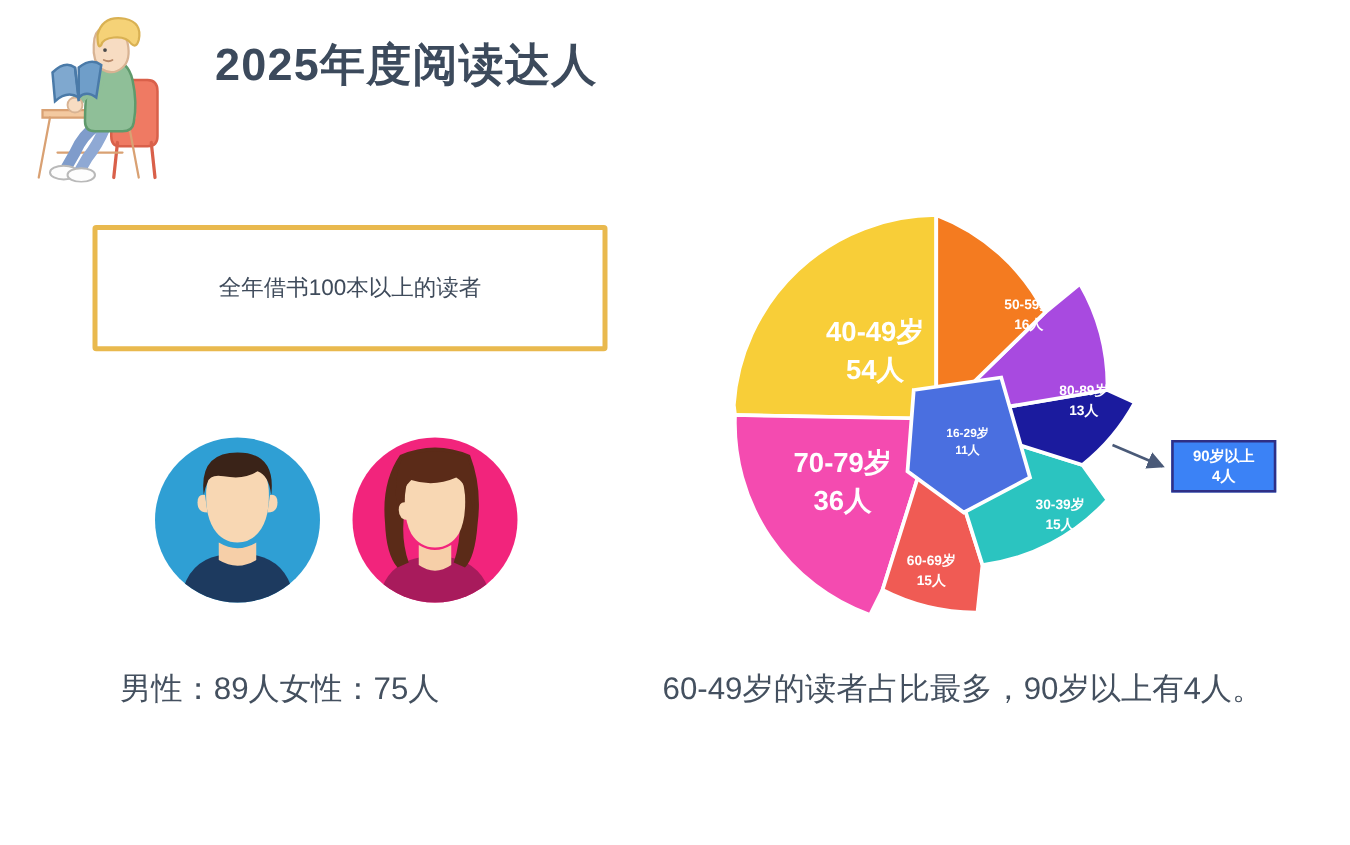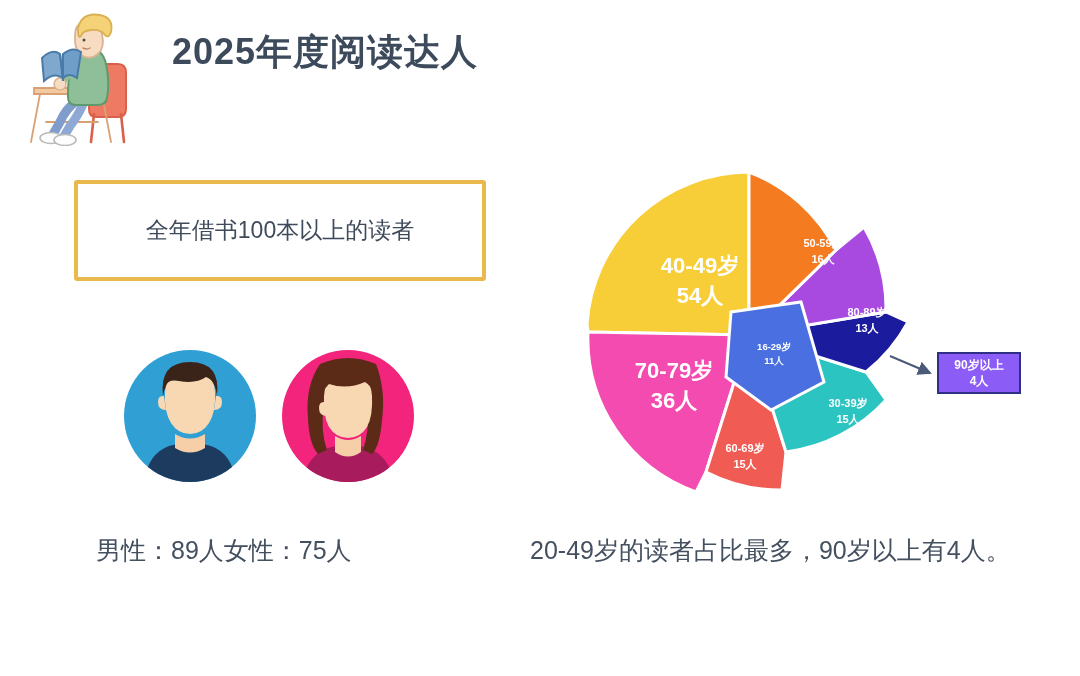--- a/index.html
+++ b/index.html
@@ -53,21 +53,21 @@
     border: 4px solid #e9b94e;
     border-radius: 3px;
     background: #ffffff;
     box-sizing: border-box;
     display: flex;
     flex-direction: column;
     align-items: center;
     justify-content: center;
   }
   .summary-line {
-    font-size: 23px;
+    font-size: 18px;
     line-height: 1.42;
     color: #3f4b5b;
     white-space: nowrap;
   }
 
   
   .avatar {
     position: absolute;
     width: 136px;
     height: 136px;
@@ -105,21 +105,21 @@
   .slice-label.small { font-size: 11px; }
   .slice-label.tiny  { font-size: 9.5px; }
 
   
   #callout-90 {
     position: absolute;
     left: 937px;
     top: 352px;
     width: 84px;
     height: 42px;
-    background: #8b5cf6;
+    background: #3b82f6;
     border: 2px solid #2f2f86;
     box-sizing: border-box;
     display: flex;
     flex-direction: column;
     align-items: center;
     justify-content: center;
     color: #ffffff;
     font-size: 12px;
     font-weight: bold;
     line-height: 1.35;
@@ -302,13 +302,13 @@
     </defs>
     <line x1="2" y1="4" x2="42" y2="21" stroke="#4a5a78" stroke-width="2" marker-end="url(#arrowHead)"></line>
   </svg>
 </div>
 
 <div id="callout-90">
   <span>90岁以上</span>
   <span>4人</span>
 </div>
 
-<div id="chart-caption">20-49岁的读者占比最多，90岁以上有4人。</div>
+<div id="chart-caption">60-49岁的读者占比最多，90岁以上有4人。</div>
 
 </body></html>

